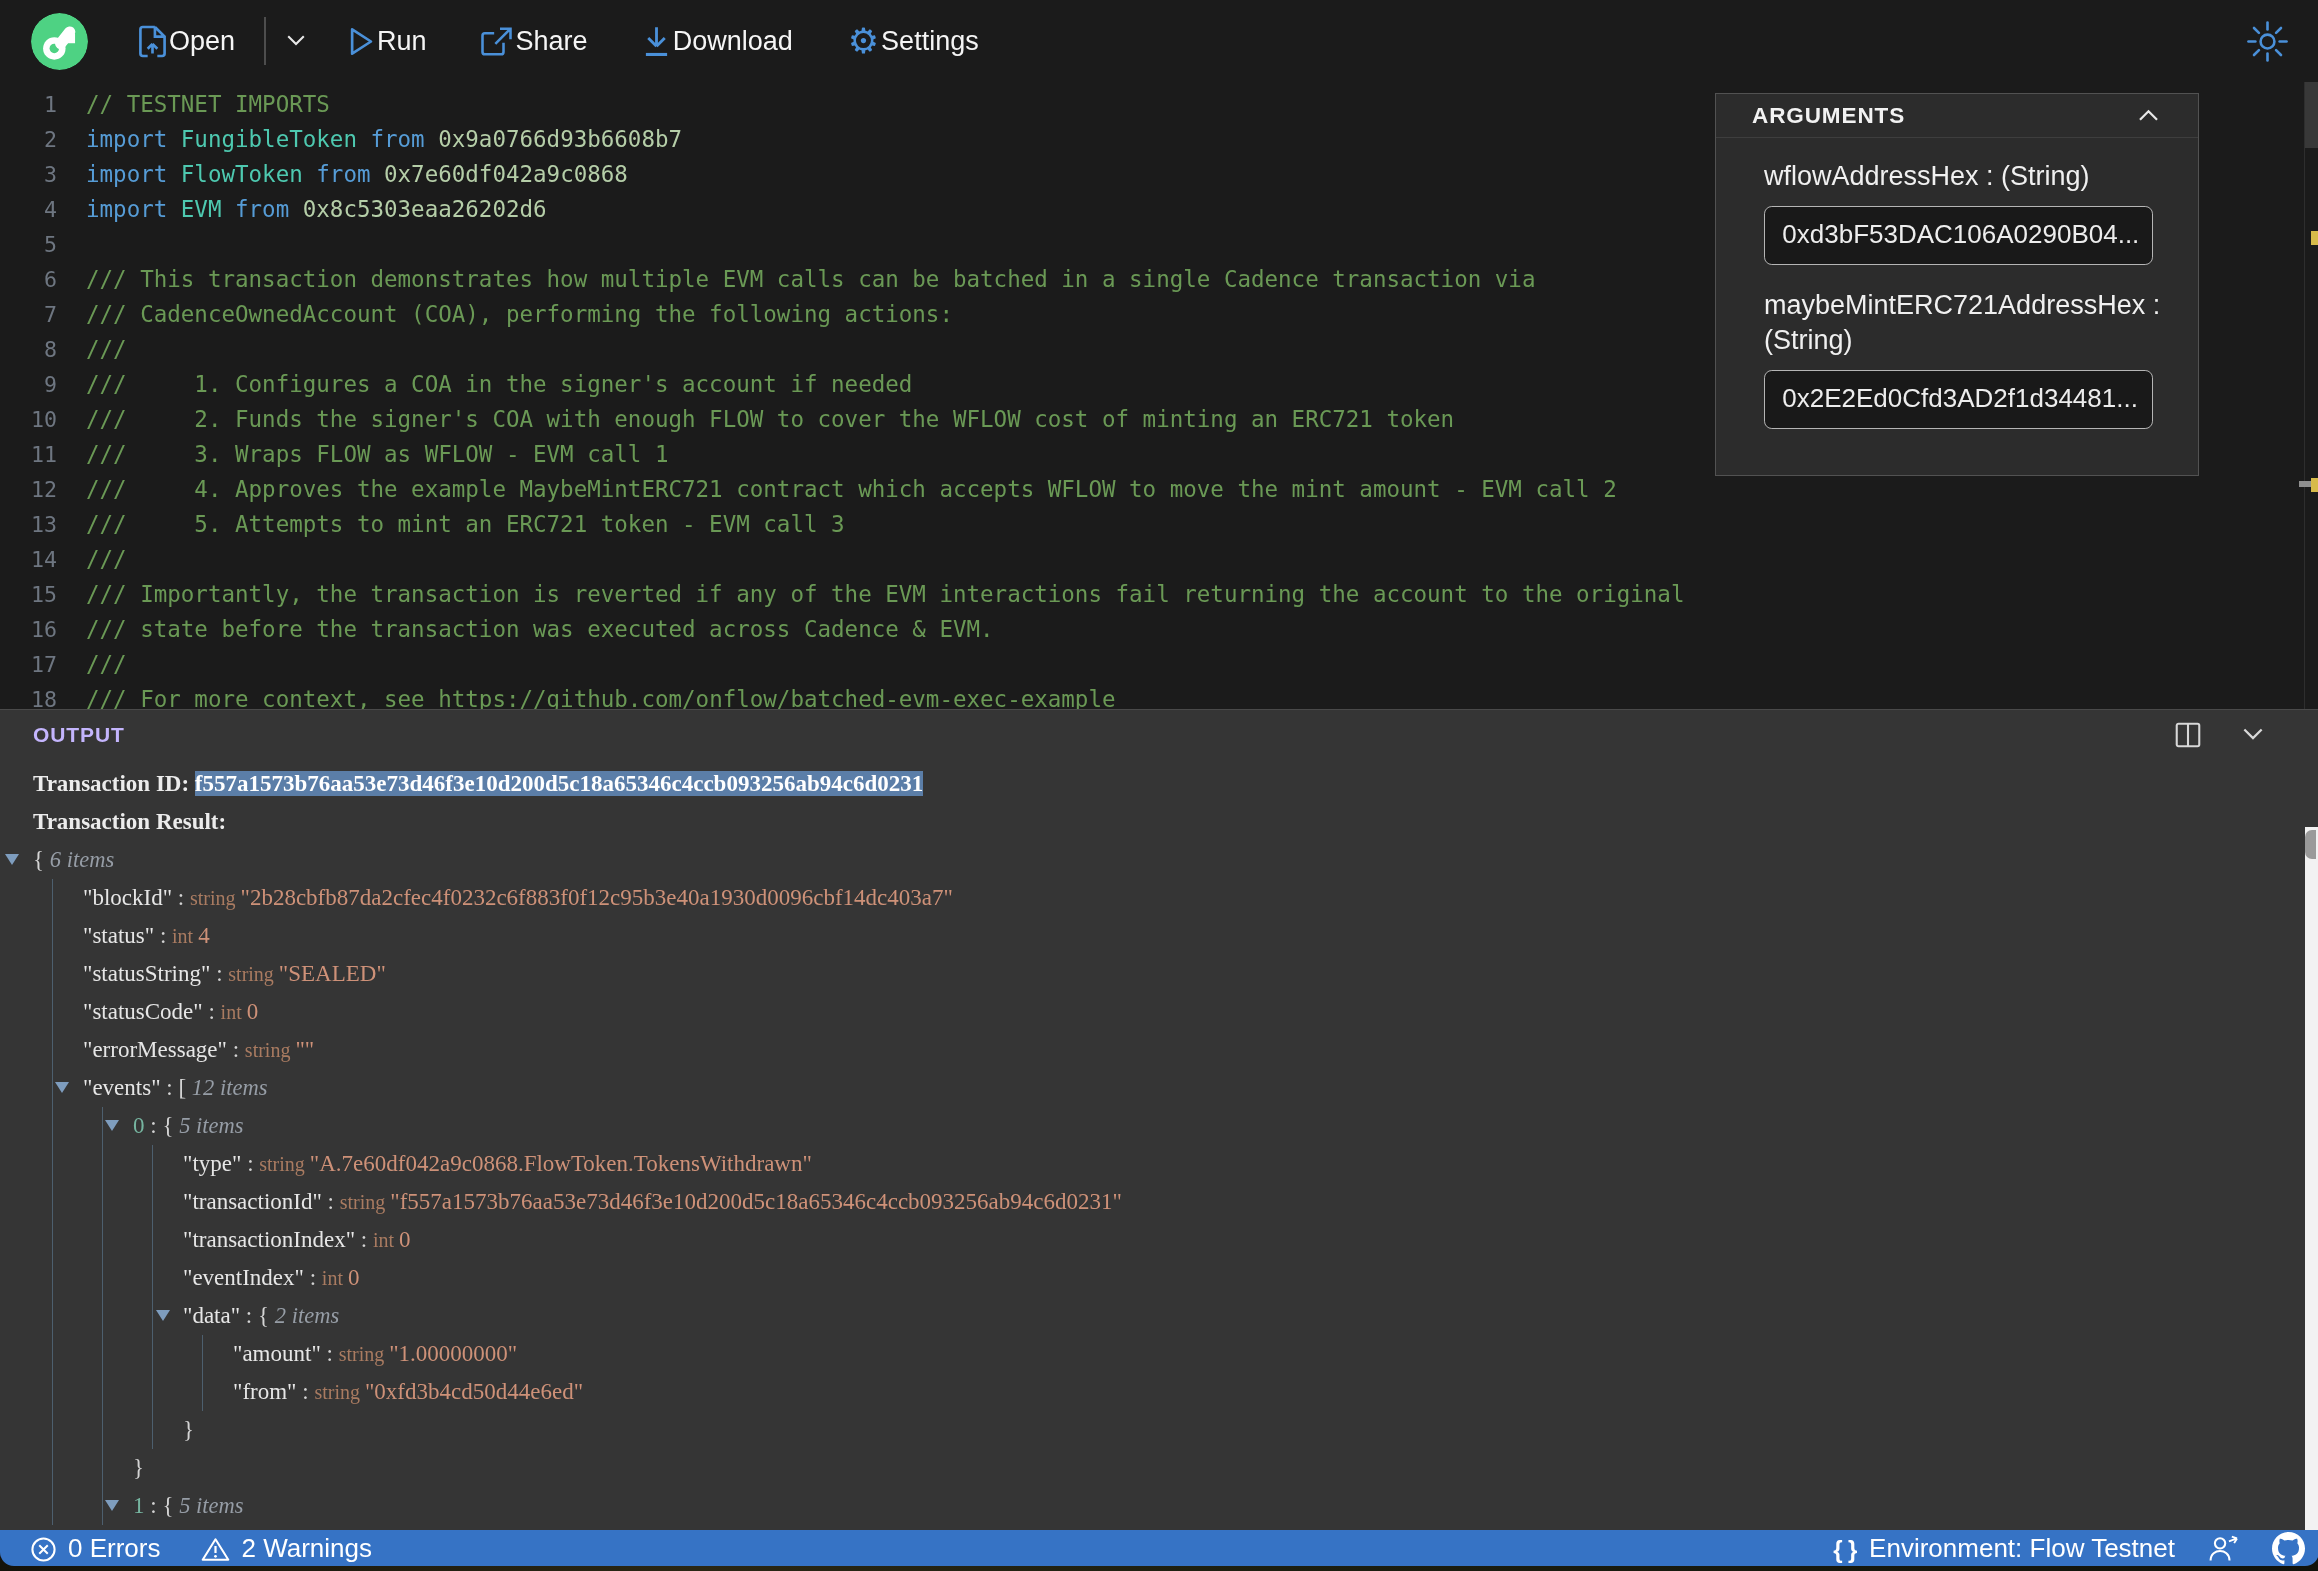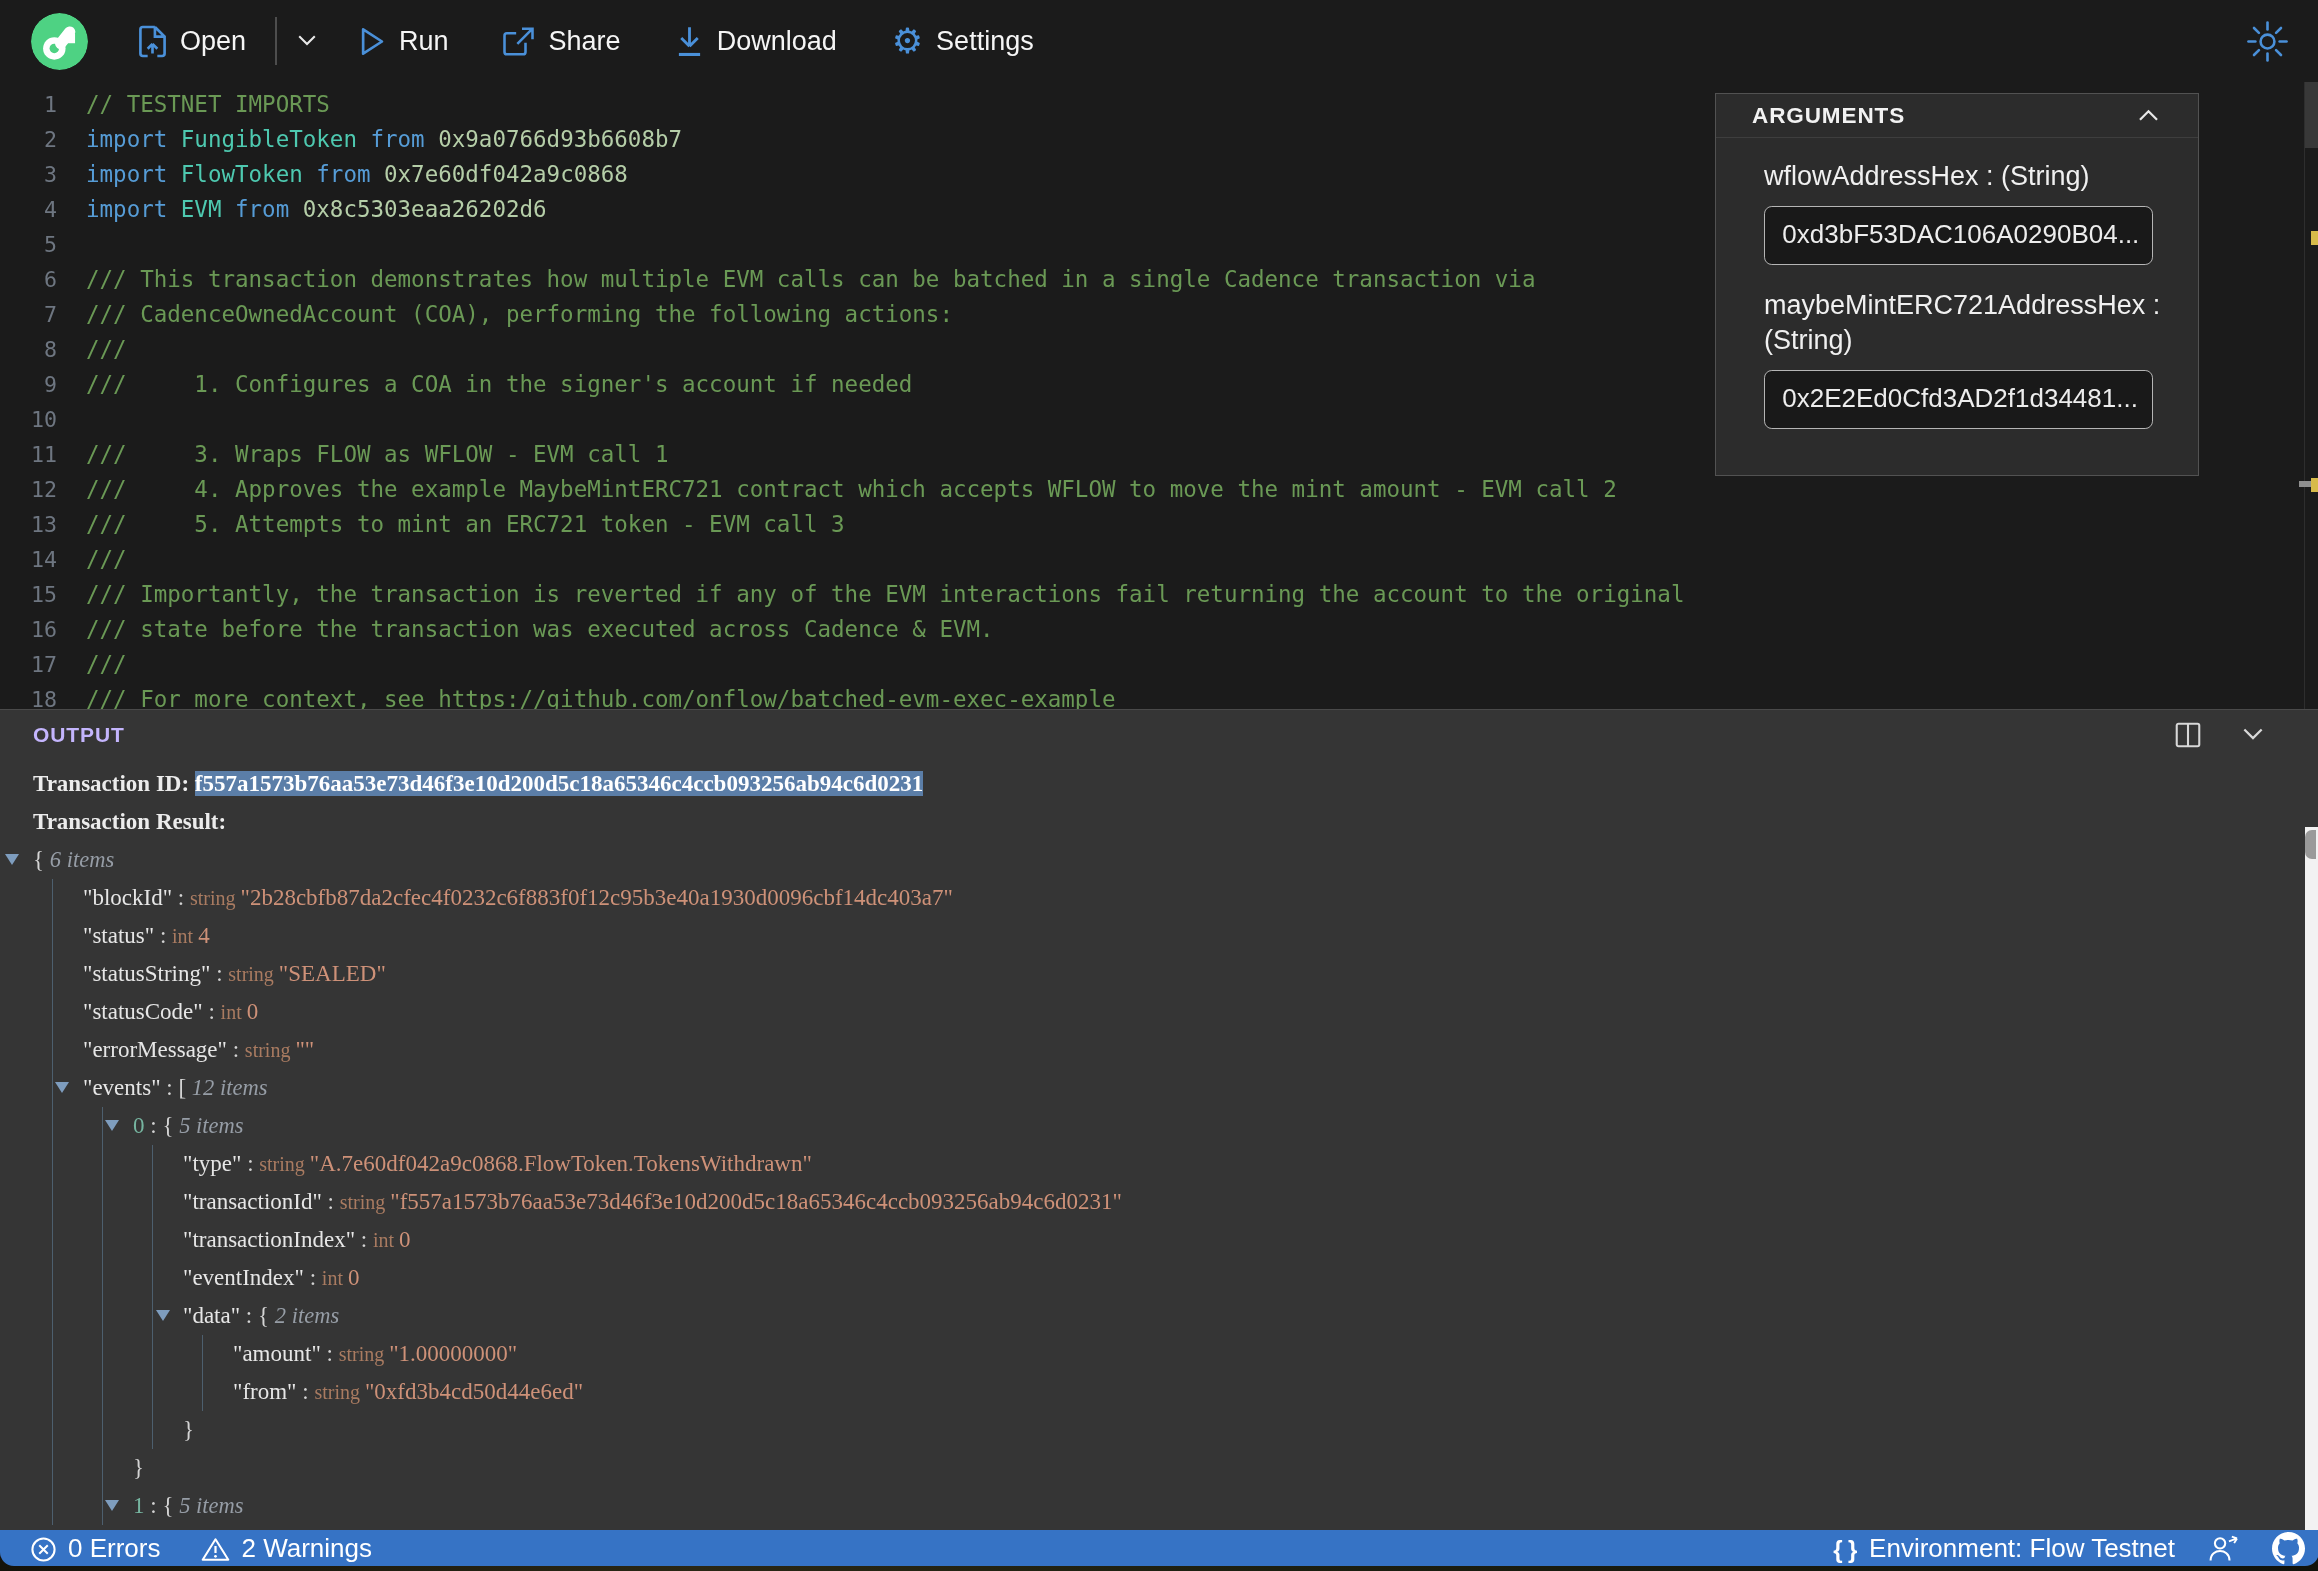--- a/index.html
+++ b/index.html
@@ -6,21 +6,21 @@
   html,body { width:2319px; height:1572px; overflow:hidden;
     background:linear-gradient(90deg,#14130b,#2a2714 30%,#1c1f10 55%,#11130c);
     font-family:"Liberation Sans", sans-serif; }
   .window { position:absolute; left:0; top:0; width:2319px; height:1566px;
     background:#1b1b1b; border-radius:0 0 14px 14px; overflow:hidden; }
 
   
   .toolbar { position:absolute; left:0; top:0; width:100%; height:82px;
     display:flex; align-items:center; background:#1b1b1b; }
   .logo { width:57px; height:57px; border-radius:50%; margin-left:31px; flex:0 0 auto; }
-  .tbtn { display:flex; align-items:center; gap:13px; color:#f5f5f5;
+  .tbtn { display:flex; align-items:center; gap:2px; color:#f5f5f5;
     font-size:27px; cursor:pointer; }
   .tbtn svg { display:block; }
   .sep { width:1.7px; height:48px; background:#4d4d4d; margin-left:29px; }
   .chev { margin-left:17.3px; }
   .sun { position:absolute; right:29px; top:19px; }
 
   
   .editor { position:absolute; left:0; top:82px; width:2319px; height:627px;
     font-family:"DejaVu Sans Mono", monospace; font-size:22.5px; padding-top:5.2px;
     background:#1b1b1b; overflow:hidden; }
@@ -156,21 +156,21 @@
     <div>
         <div class="cl"><span class="ln">1</span><span><span class="cm">// TESTNET IMPORTS</span></span></div>
         <div class="cl"><span class="ln">2</span><span><span class="kw">import </span><span class="ty">FungibleToken </span><span class="kw">from </span><span class="nu">0x9a0766d93b6608b7</span></span></div>
         <div class="cl"><span class="ln">3</span><span><span class="kw">import </span><span class="ty">FlowToken </span><span class="kw">from </span><span class="nu">0x7e60df042a9c0868</span></span></div>
         <div class="cl"><span class="ln">4</span><span><span class="kw">import </span><span class="ty">EVM </span><span class="kw">from </span><span class="nu">0x8c5303eaa26202d6</span></span></div>
         <div class="cl"><span class="ln">5</span><span></span></div>
         <div class="cl"><span class="ln">6</span><span><span class="cm">/// This transaction demonstrates how multiple EVM calls can be batched in a single Cadence transaction via</span></span></div>
         <div class="cl"><span class="ln">7</span><span><span class="cm">/// CadenceOwnedAccount (COA), performing the following actions:</span></span></div>
         <div class="cl"><span class="ln">8</span><span><span class="cm">///</span></span></div>
         <div class="cl"><span class="ln">9</span><span><span class="cm">///     1. Configures a COA in the signer's account if needed</span></span></div>
-        <div class="cl"><span class="ln">10</span></div>
+        <div class="cl"><span class="ln">10</span><span><span class="cm">///     2. Funds the signer's COA with enough FLOW to cover the WFLOW cost of minting an ERC721 token</span></span></div>
         <div class="cl"><span class="ln">11</span><span><span class="cm">///     3. Wraps FLOW as WFLOW - EVM call 1</span></span></div>
         <div class="cl"><span class="ln">12</span><span><span class="cm">///     4. Approves the example MaybeMintERC721 contract which accepts WFLOW to move the mint amount - EVM call 2</span></span></div>
         <div class="cl"><span class="ln">13</span><span><span class="cm">///     5. Attempts to mint an ERC721 token - EVM call 3</span></span></div>
         <div class="cl"><span class="ln">14</span><span><span class="cm">///</span></span></div>
         <div class="cl"><span class="ln">15</span><span><span class="cm">/// Importantly, the transaction is reverted if any of the EVM interactions fail returning the account to the original</span></span></div>
         <div class="cl"><span class="ln">16</span><span><span class="cm">/// state before the transaction was executed across Cadence &amp; EVM.</span></span></div>
         <div class="cl"><span class="ln">17</span><span><span class="cm">///</span></span></div>
         <div class="cl"><span class="ln">18</span><span><span class="cm">/// For more context, see </span><span class="lk">https://github.com/onflow/batched-evm-exec-example</span></span></div>
       </div>
     <div class="ruler">

